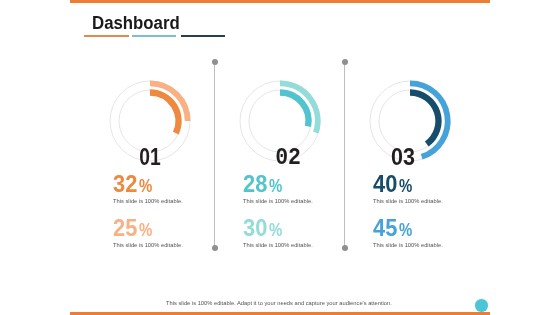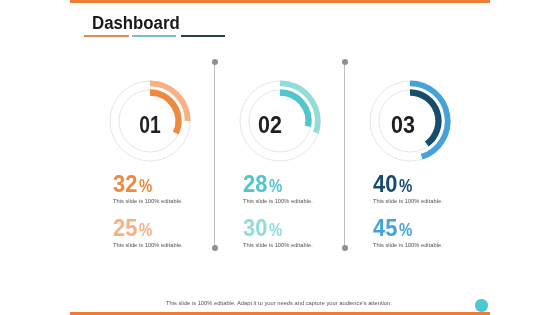--- a/index.html
+++ b/index.html
@@ -21,21 +21,21 @@
 
   .endcircle{position:absolute;left:475.4px;top:299.4px;width:12.4px;height:12.4px;
              border-radius:50%;background:#4CC6D6;}
 
   .divider{position:absolute;width:1px;background:#bdbdbd;top:62px;height:186px;}
   .divdot{position:absolute;width:6px;height:6px;border-radius:50%;background:#8f8f8f;}
 
   .ringwrap{position:absolute;top:76px;width:90px;height:90px;}
   .ringwrap svg{display:block;}
   .badge{position:absolute;top:80.5px;width:90px;height:90px;
-         display:flex;align-items:center;justify-content:center;
+         display:flex;align-items:flex-end;justify-content:center;
          font-size:23.5px;font-weight:bold;color:#231f20;}
   .badge span{display:inline-block;}
 
   .metric{position:absolute;}
   .pct{font-weight:bold;line-height:0;white-space:nowrap;position:relative;height:0;}
   .pct .v{font-size:23.5px;position:absolute;left:0;top:0;line-height:1;
           transform:scaleX(0.93);transform-origin:left top;}
   .pct .s{font-size:18px;position:absolute;left:26px;top:4.2px;line-height:1;
           transform:scaleX(0.83);transform-origin:left top;}
   .desc{font-size:6.2px;color:#535353;white-space:nowrap;position:absolute;top:23.6px;left:0;
@@ -85,21 +85,21 @@
         <div class="desc">This slide is 100% editable.</div>
       </div>
       <div class="ringwrap" style="left: 235px;">
         <svg width="90" height="90" viewBox="0 0 90 90">
           <circle cx="45" cy="45" r="40" fill="none" stroke="#E6E6E6" stroke-width="1"></circle>
           <circle cx="45" cy="45" r="31" fill="none" stroke="#E6E6E6" stroke-width="1"></circle>
           <path d="M 45 7.299999999999997 A 37.7 37.7 0 0 1 80.8548306643273 56.64994068793551" fill="none" stroke="#92DCD9" stroke-width="5.8"></path>
           <path d="M 45 16.5 A 28.5 28.5 0 0 1 72.99518664576763 50.340367465693156" fill="none" stroke="#51C4CE" stroke-width="6.3"></path>
         </svg>
       </div>
-      <div class="badge" style="left: 225px;">
+      <div class="badge" style="left: 243px; font-family: Liberation Mono, monospace;">
         <span style="transform: scaleX(0.915);">02</span>
       </div>
       <div class="metric" style="left: 242.5px; top: 173px;">
         <div class="pct" style="color: rgb(81, 196, 206);">
           <span class="v">28</span>
           <span class="s">%</span>
         </div>
         <div class="desc">This slide is 100% editable.</div>
       </div>
       <div class="metric" style="left: 242.5px; top: 217px;">

